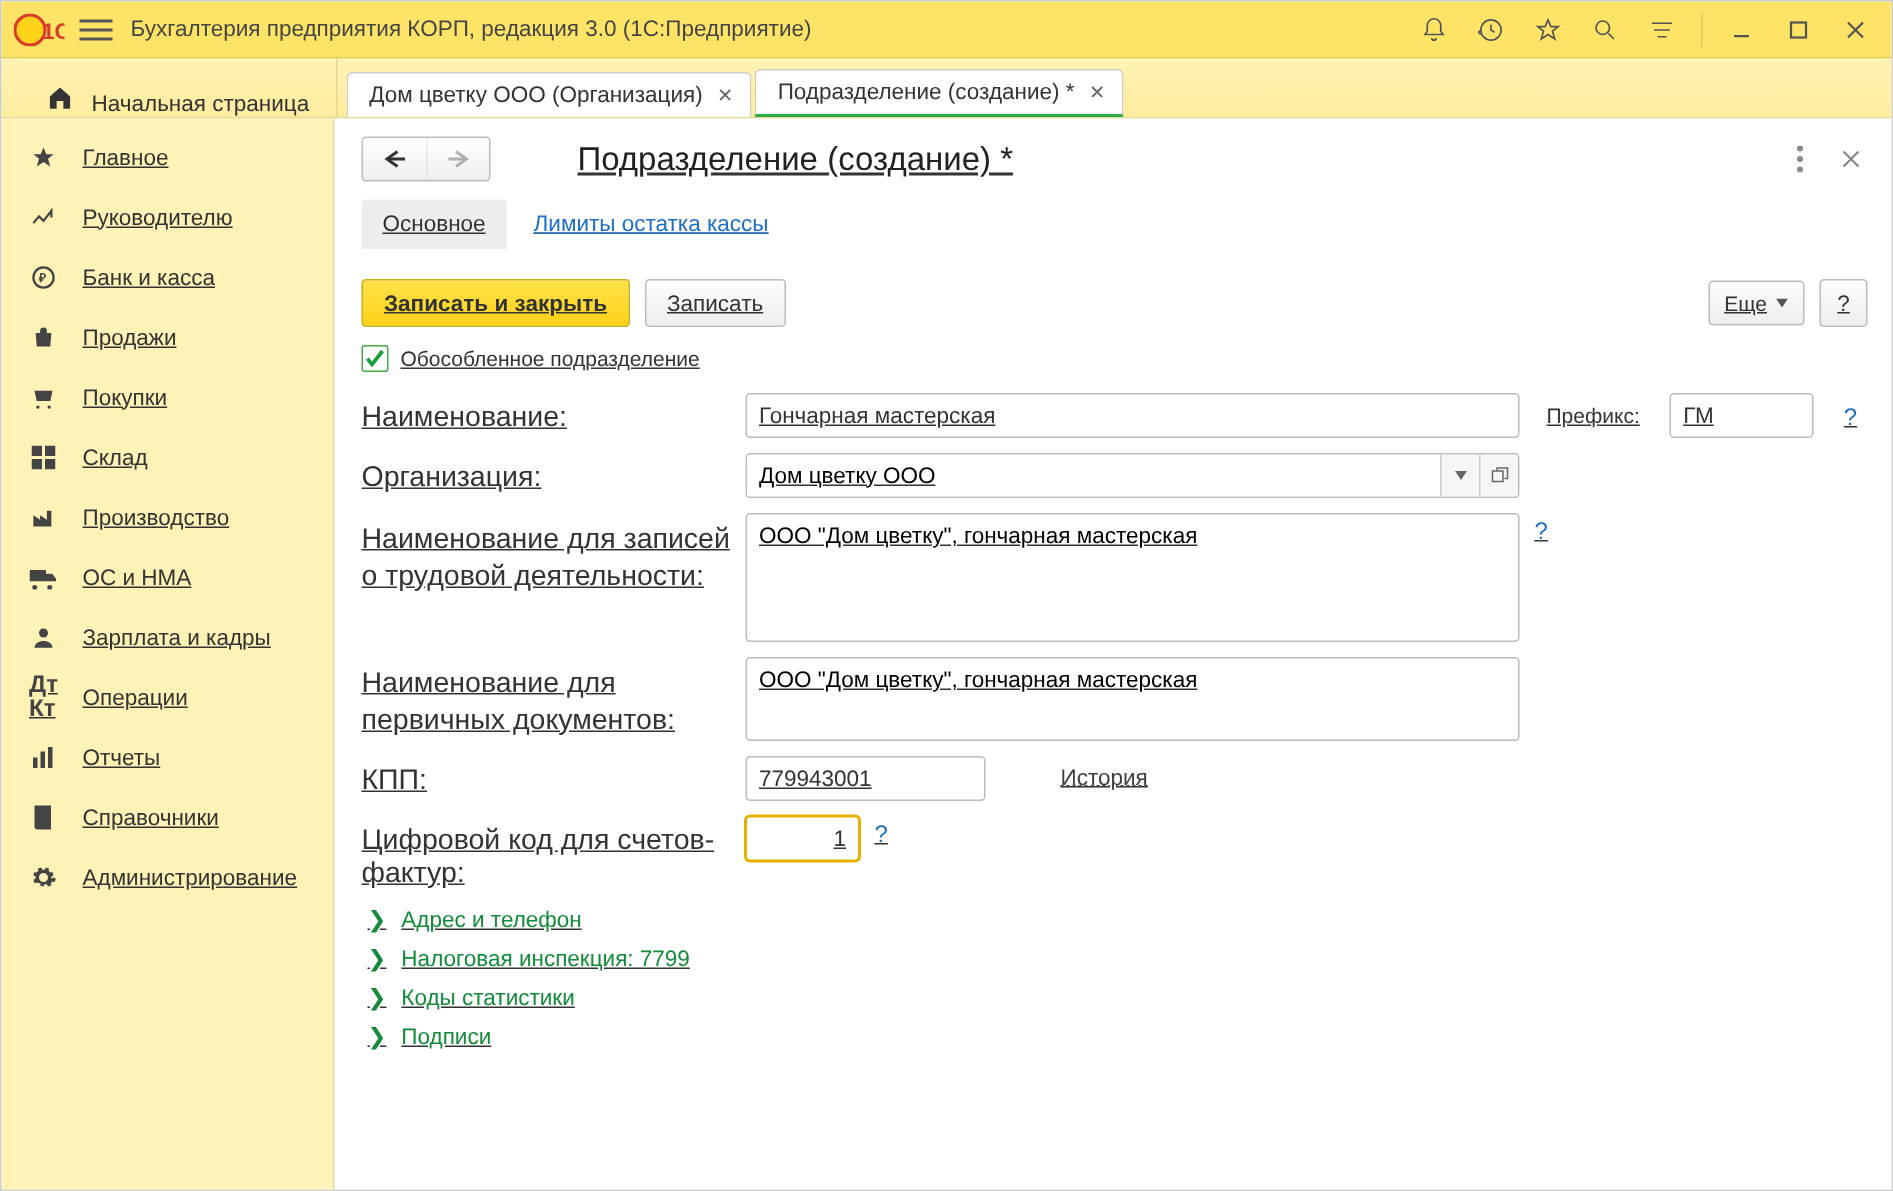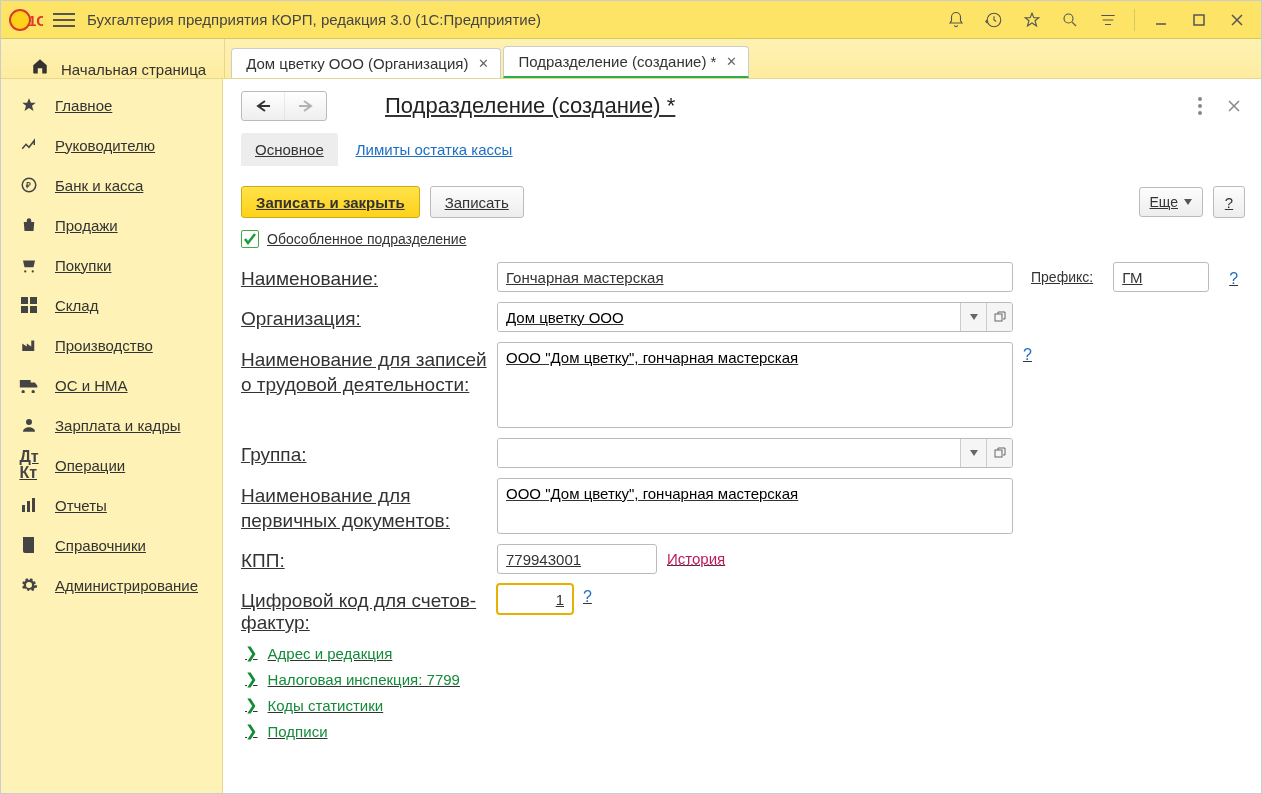--- a/index.html
+++ b/index.html
@@ -155,21 +155,21 @@
     border-radius:3px;
     padding:6px 8px;
     font-size:15px;
     resize:none;
     font-family: inherit;
   }
   .combo { display:flex; border:1px solid #bbb; border-radius:3px; overflow:hidden; height:30px; }
   .combo input { border:none; flex:1; padding:0 8px; font-size:15px; outline:none;}
   .combo-btn { width:26px; border-left:1px solid #ccc; display:flex; align-items:center; justify-content:center; background:#f5f5f5; cursor:pointer; }
   .helpq { color:#1E6FC3; font-size:16px; cursor:pointer; padding-top:4px; }
-  .link-txt { color:#be185d; text-decoration:underline dotted; cursor:pointer; font-size:15px; padding-top:6px;}
+  .link-txt { color:#404040; text-decoration:underline dotted; cursor:pointer; font-size:15px; padding-top:6px;margin-left:40px;}
 
   .expand-link { display:flex; align-items:center; gap:10px; color:#138B39; font-size:15px; cursor:pointer; margin:6px 0 8px 4px;}
   .expand-link .chev { color:#138B39; }
 </style>
 </head>
 <body>
 
 <div class="titlebar">
   <div class="logo-1c">
     <svg width="34" height="22" viewBox="0 0 34 22">
@@ -460,39 +460,20 @@
       </div>
 
       <div class="frow">
         <div class="flabel" style="line-height:1.3">Наименование для записей о трудовой деятельности:</div>
         <div class="fctrl">
           <textarea class="txt-area" style="width: 516px; height: 86px;">ООО "Дом цветку", гончарная мастерская</textarea>
           <span class="helpq">?</span>
         </div>
       </div>
 
-      <div class="frow">
-        <div class="flabel">Группа:</div>
-        <div class="fctrl">
-          <div class="combo" style="width:516px">
-            <input value="" style="">
-            <div class="combo-btn">
-                <svg width="8" height="6" viewBox="0 0 8 6">
-                  <path d="M0 0h8L4 6z" fill="#666"></path>
-                </svg>
-              </div>
-            <div class="combo-btn">
-                <svg width="12" height="12" viewBox="0 0 12 12" fill="none" stroke="#666">
-                  <rect x="1" y="3" width="7" height="7"></rect>
-                  <path d="M4 3V1h7v7h-2"></path>
-                </svg>
-              </div>
-          </div>
-        </div>
-      </div>
 
       <div class="frow">
         <div class="flabel" style="line-height:1.3">Наименование для первичных документов:</div>
         <div class="fctrl">
           <textarea class="txt-area" style="width: 516px; height: 56px;">ООО "Дом цветку", гончарная мастерская</textarea>
         </div>
       </div>
 
       <div class="frow">
         <div class="flabel">КПП:</div>
@@ -505,21 +486,21 @@
       <div class="frow">
         <div class="flabel">Цифровой код для счетов-фактур:</div>
         <div class="fctrl">
           <input class="txt-input focus" style="width: 76px; text-align: right;" value="1">
           <span class="helpq">?</span>
         </div>
       </div>
 
       <div class="expand-link">
         <span class="chev">❯</span>
-        <span>Адрес и редакция</span>
+        <span>Адрес и телефон</span>
       </div>
       <div class="expand-link">
         <span class="chev">❯</span>
         <span>Налоговая инспекция: 7799</span>
       </div>
       <div class="expand-link">
         <span class="chev">❯</span>
         <span>Коды статистики</span>
       </div>
       <div class="expand-link">

